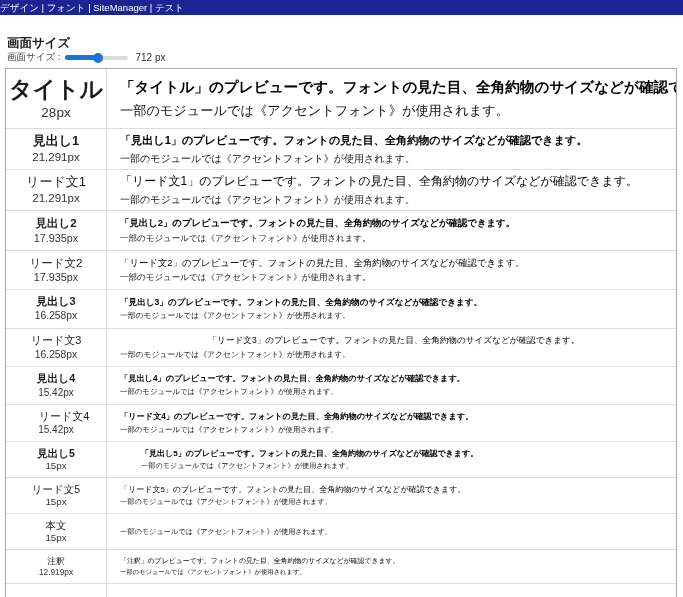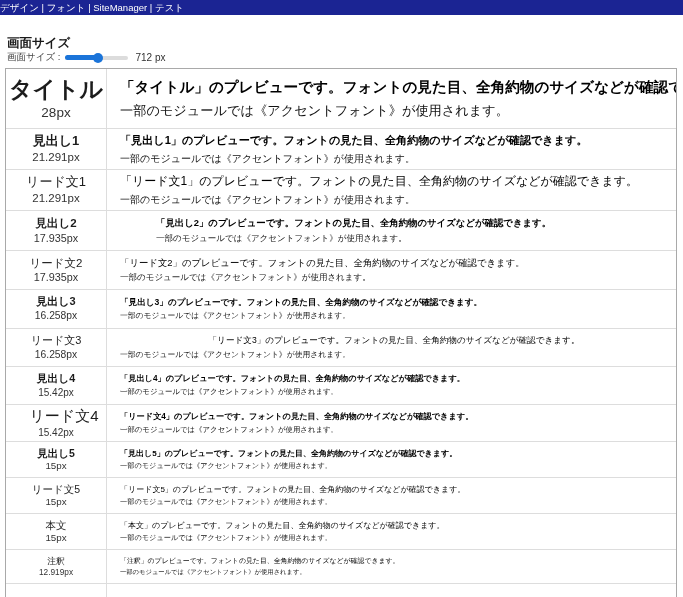--- a/index.html
+++ b/index.html
@@ -90,21 +90,21 @@
     <div class="p-row" style="height: 41px;">
       <div class="cell-left">
         <div class="row-label" style="font-size: 13px; font-weight: normal;">リード文1</div>
         <div class="row-size" style="font-size: 11.5px;">21.291px</div>
       </div>
       <div class="cell-right">
         <div class="line1" style="font-size: 12px; font-weight: normal;">「リード文1」のプレビューです。フォントの見た目、全角約物のサイズなどが確認できます。</div>
         <div class="line2" style="font-size: 10px; margin-top: 3px;">一部のモジュールでは《アクセントフォント》が使用されます。</div>
       </div>
     </div>
-    <div class="p-row" style="height: 40px; gap: 36px;">
+    <div class="p-row" style="height: 40px;">
       <div class="cell-left">
         <div class="row-label" style="font-size: 11.5px; font-weight: bold;">見出し2</div>
         <div class="row-size" style="font-size: 10.8px;">17.935px</div>
       </div>
       <div class="cell-right">
         <div class="line1" style="font-size: 9.4px; font-weight: bold;">「見出し2」のプレビューです。フォントの見た目、全角約物のサイズなどが確認できます。</div>
         <div class="line2" style="font-size: 8.5px; margin-top: 3px;">一部のモジュールでは《アクセントフォント》が使用されます。</div>
       </div>
     </div>
     <div class="p-row" style="height: 39px;">
@@ -142,29 +142,29 @@
         <div class="row-label" style="font-size: 10.7px; font-weight: bold; text-align: right;">見出し4</div>
         <div class="row-size" style="font-size: 10px;">15.42px</div>
       </div>
       <div class="cell-right">
         <div class="line1" style="font-size: 8.2px; font-weight: bold;">「見出し4」のプレビューです。フォントの見た目、全角約物のサイズなどが確認できます。</div>
         <div class="line2" style="font-size: 7.4px; margin-top: 2px;">一部のモジュールでは《アクセントフォント》が使用されます。</div>
       </div>
     </div>
     <div class="p-row" style="height: 37px;">
       <div class="cell-left">
-        <div class="row-label" style="font-size: 15px; font-weight: normal; margin-left: 16px;">リード文4</div>
+        <div class="row-label" style="font-size: 11px; font-weight: normal; margin-left: 16px;">リード文4</div>
         <div class="row-size" style="font-size: 10px;">15.42px</div>
       </div>
       <div class="cell-right">
         <div class="line1" style="font-size: 8.2px; font-weight: bold;">「リード文4」のプレビューです。フォントの見た目、全角約物のサイズなどが確認できます。</div>
         <div class="line2" style="font-size: 7.4px; margin-top: 2px;">一部のモジュールでは《アクセントフォント》が使用されます。</div>
       </div>
     </div>
-    <div class="p-row" style="height: 36px;">
+    <div class="p-row" style="height: 36px; gap: 21px;">
       <div class="cell-left">
         <div class="row-label" style="font-size: 10.5px; font-weight: bold;">見出し5</div>
         <div class="row-size" style="font-size: 9.8px;">15px</div>
       </div>
       <div class="cell-right">
         <div class="line1" style="font-size: 8px; font-weight: bold;">「見出し5」のプレビューです。フォントの見た目、全角約物のサイズなどが確認できます。</div>
         <div class="line2" style="font-size: 7.2px; margin-top: 2px;">一部のモジュールでは《アクセントフォント》が使用されます。</div>
       </div>
     </div>
     <div class="p-row" style="height: 36px;">
@@ -176,21 +176,20 @@
         <div class="line1" style="font-size: 8px; font-weight: normal;">「リード文5」のプレビューです。フォントの見た目、全角約物のサイズなどが確認できます。</div>
         <div class="line2" style="font-size: 7.2px; margin-top: 2px;">一部のモジュールでは《アクセントフォント》が使用されます。</div>
       </div>
     </div>
     <div class="p-row" style="height: 36px;">
       <div class="cell-left">
         <div class="row-label" style="font-size: 10.5px; font-weight: normal;">本文</div>
         <div class="row-size" style="font-size: 9.8px;">15px</div>
       </div>
       <div class="cell-right">
-        <div class="line1" style="font-size: 8px; font-weight: normal;">「本文」のプレビューです。フォントの見た目、全角約物のサイズなどが確認できます。</div>
         <div class="line2" style="font-size: 7.2px; margin-top: 2px;">一部のモジュールでは《アクセントフォント》が使用されます。</div>
       </div>
     </div>
     <div class="p-row" style="height: 34px;">
       <div class="cell-left">
         <div class="row-label" style="font-size: 8.8px; font-weight: normal;">注釈</div>
         <div class="row-size" style="font-size: 8.3px;">12.919px</div>
       </div>
       <div class="cell-right">
         <div class="line1" style="font-size: 6.9px; font-weight: normal;">「注釈」のプレビューです。フォントの見た目、全角約物のサイズなどが確認できます。</div>

